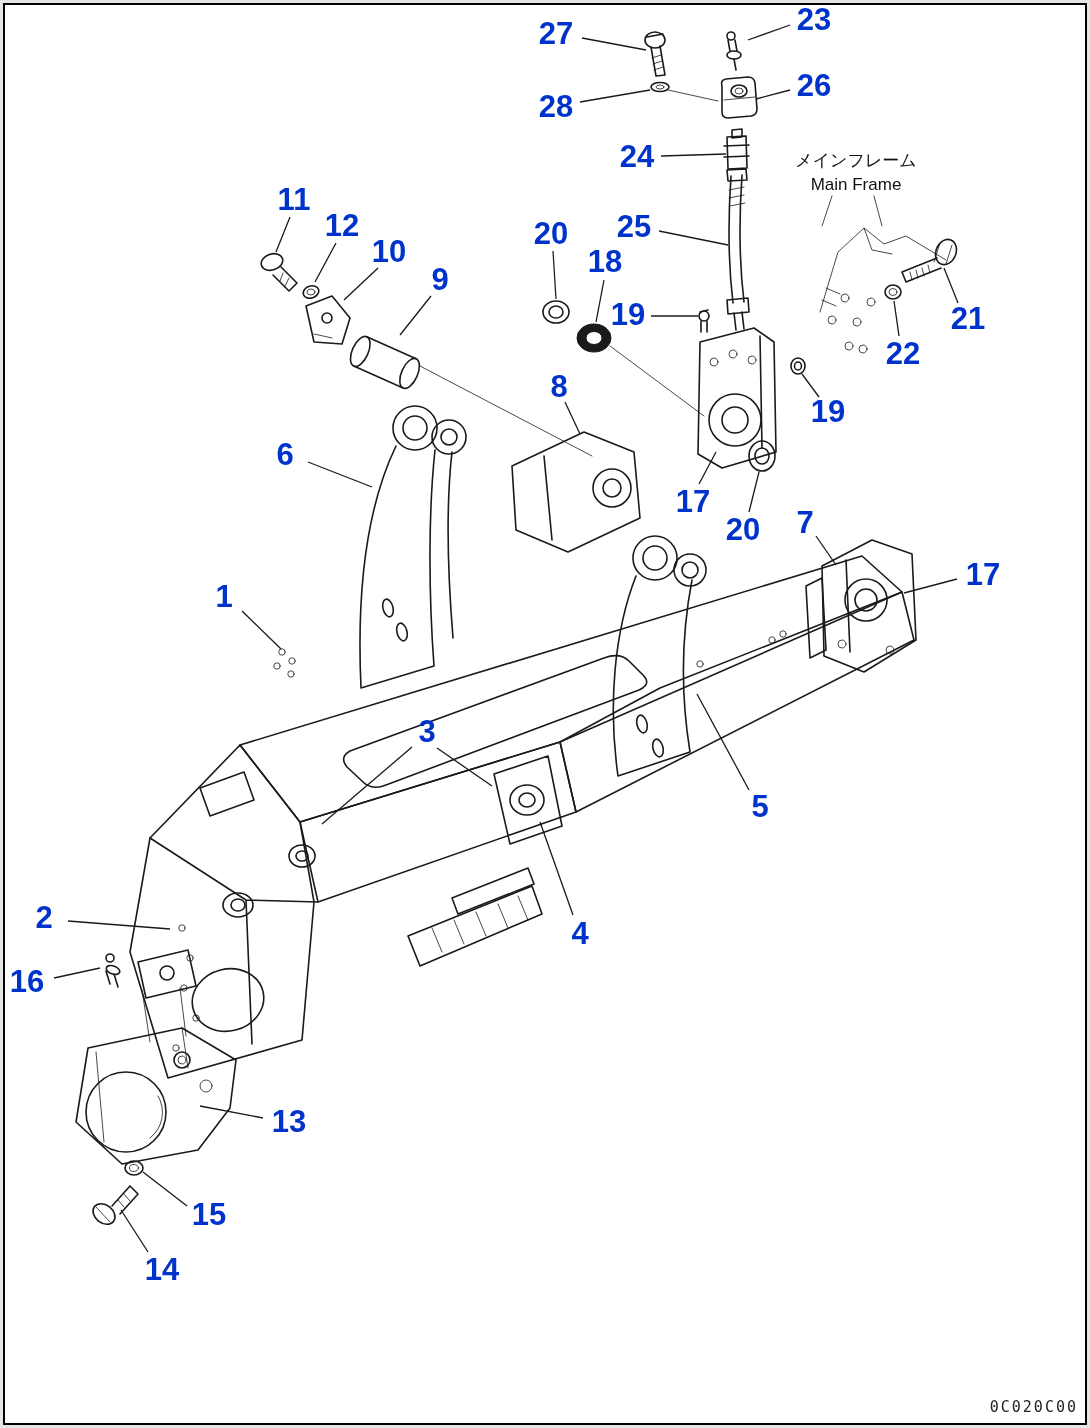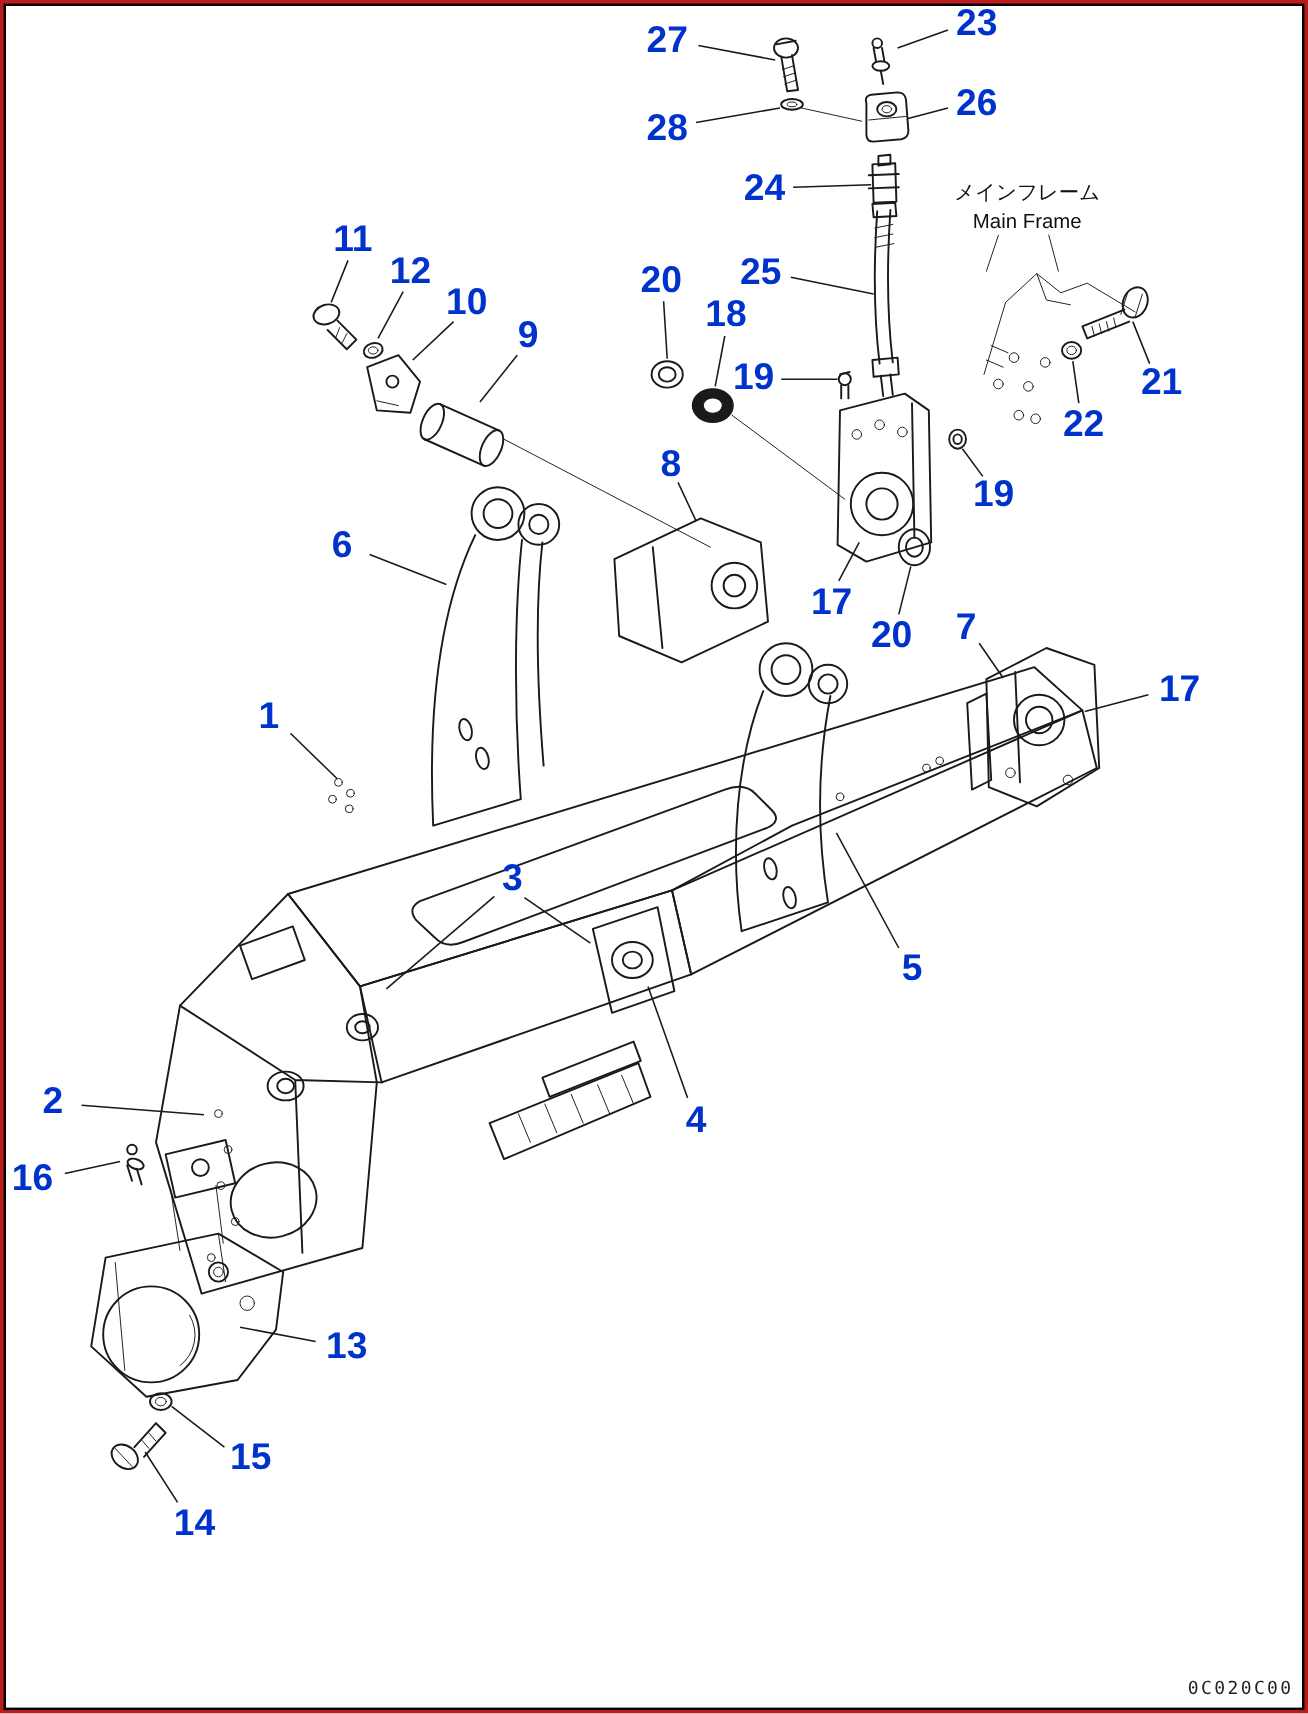--- a/index.html
+++ b/index.html
@@ -1,16 +1,16 @@
 <!DOCTYPE html>
 <html><head>
 <meta charset="utf-8">
 <style>
   html,body{margin:0;padding:0;background:#ffffff;}
-  #page{position:relative;width:1090px;height:1428px;background:#b91c1c;
+  #page{position:relative;width:1090px;height:1428px;background:#e5e5e5;
         font-family:"Liberation Sans",sans-serif;overflow:hidden;}
   svg{display:block;}
   .callout{font-family:"Liberation Sans",sans-serif;font-weight:bold;font-size:31px;
            text-anchor:middle;}
   .anno{font-family:"Liberation Sans",sans-serif;font-size:17px;fill:#111;text-anchor:middle;}
   .code{font-family:"DejaVu Sans Mono","Liberation Mono",monospace;font-size:15px;fill:#222;
         text-anchor:end;letter-spacing:2px;}
   .draw{stroke:#1a1a1a;fill:none;stroke-width:1.6;stroke-linejoin:round;stroke-linecap:round;}
   .thin{stroke:#1a1a1a;fill:none;stroke-width:0.8;stroke-linejoin:round;stroke-linecap:round;}
 </style>

